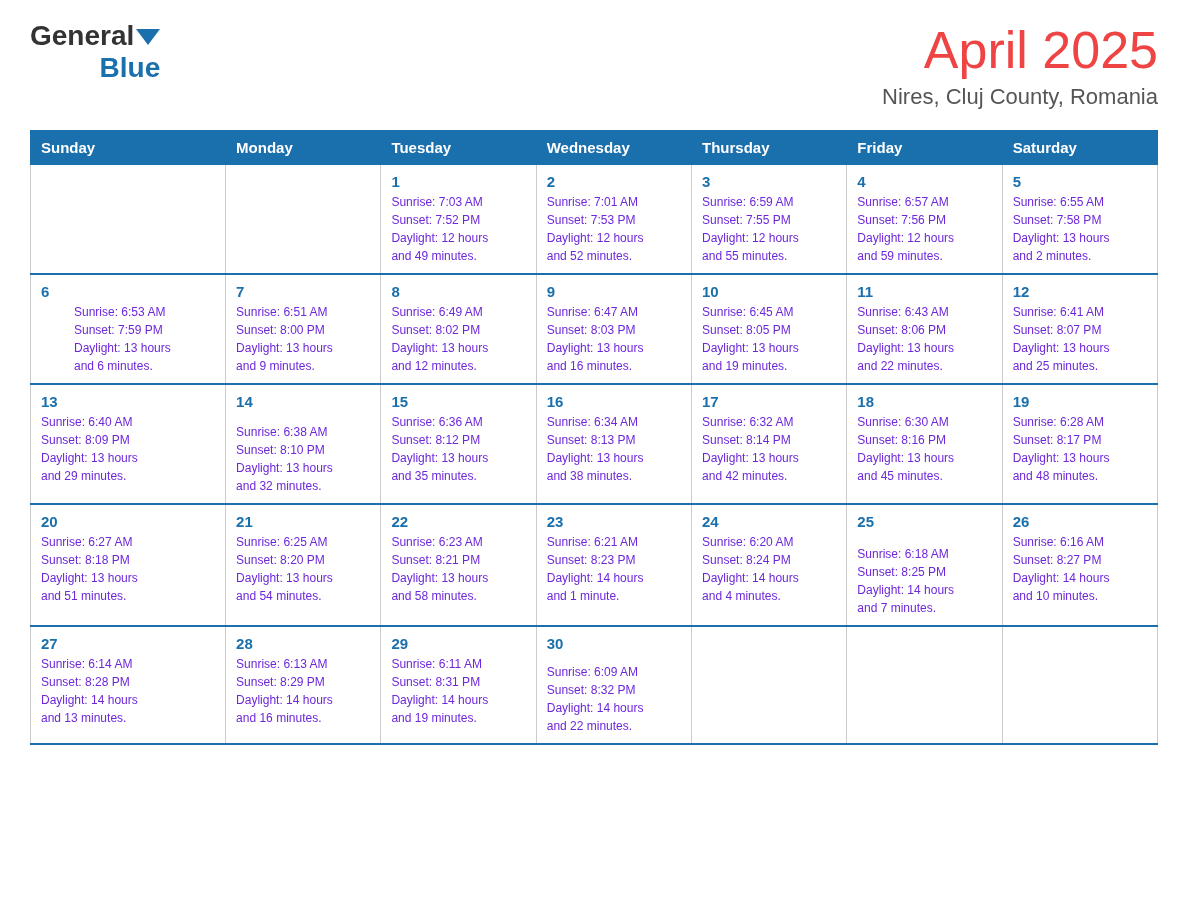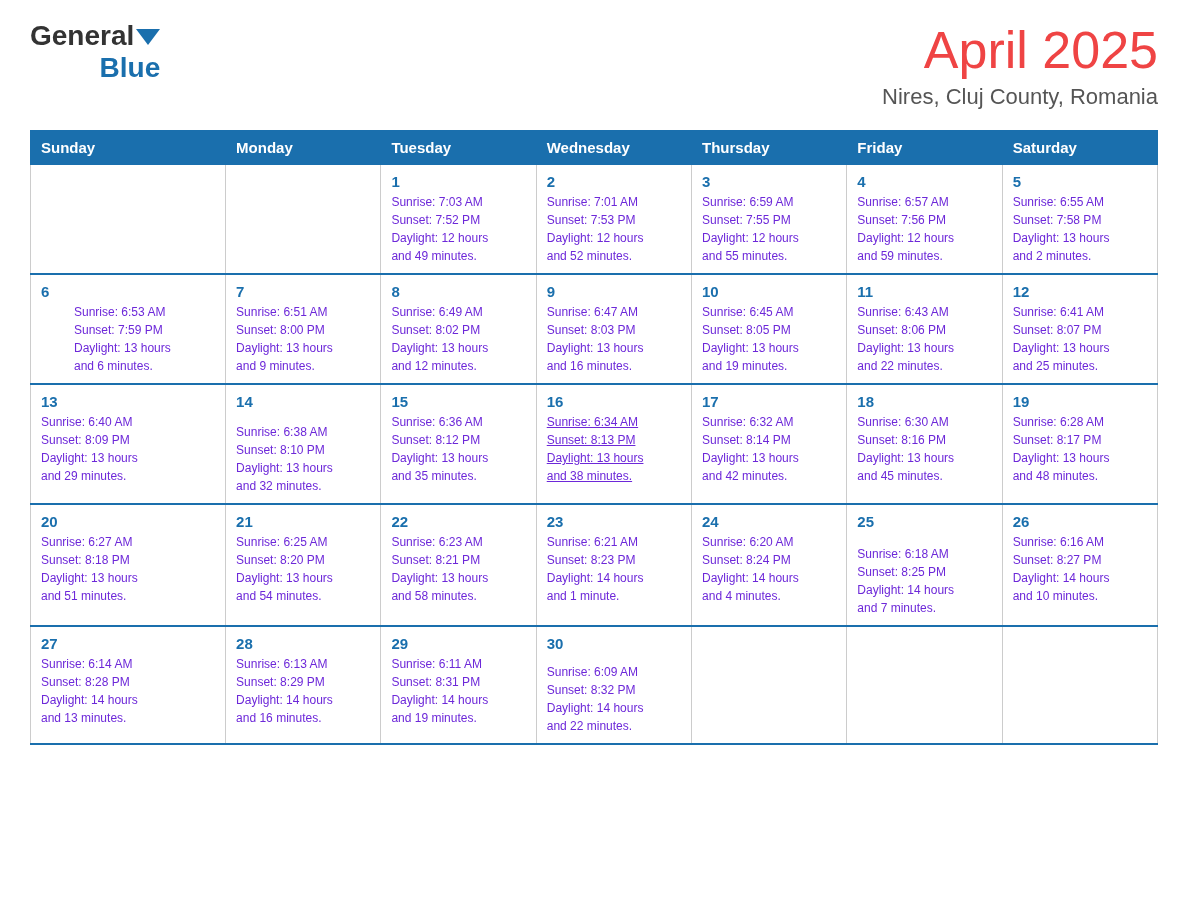--- a/index.html
+++ b/index.html
@@ -229,21 +229,21 @@
         </td>
         <td>
           <span class="day-num">15</span>
           <div class="day-info" style="white-space: pre-line;">Sunrise: 6:36 AM
 Sunset: 8:12 PM
 Daylight: 13 hours
 and 35 minutes.</div>
         </td>
         <td>
           <span class="day-num">16</span>
-          <div class="day-info" style="white-space: pre-line; text-decoration: underline;">Sunrise: 6:34 AM
+          <div class="day-info" style="white-space: pre-line;">Sunrise: 6:34 AM
 Sunset: 8:13 PM
 Daylight: 13 hours
 and 38 minutes.</div>
         </td>
         <td>
           <span class="day-num">17</span>
           <div class="day-info" style="white-space: pre-line;">Sunrise: 6:32 AM
 Sunset: 8:14 PM
 Daylight: 13 hours
 and 42 minutes.</div>

